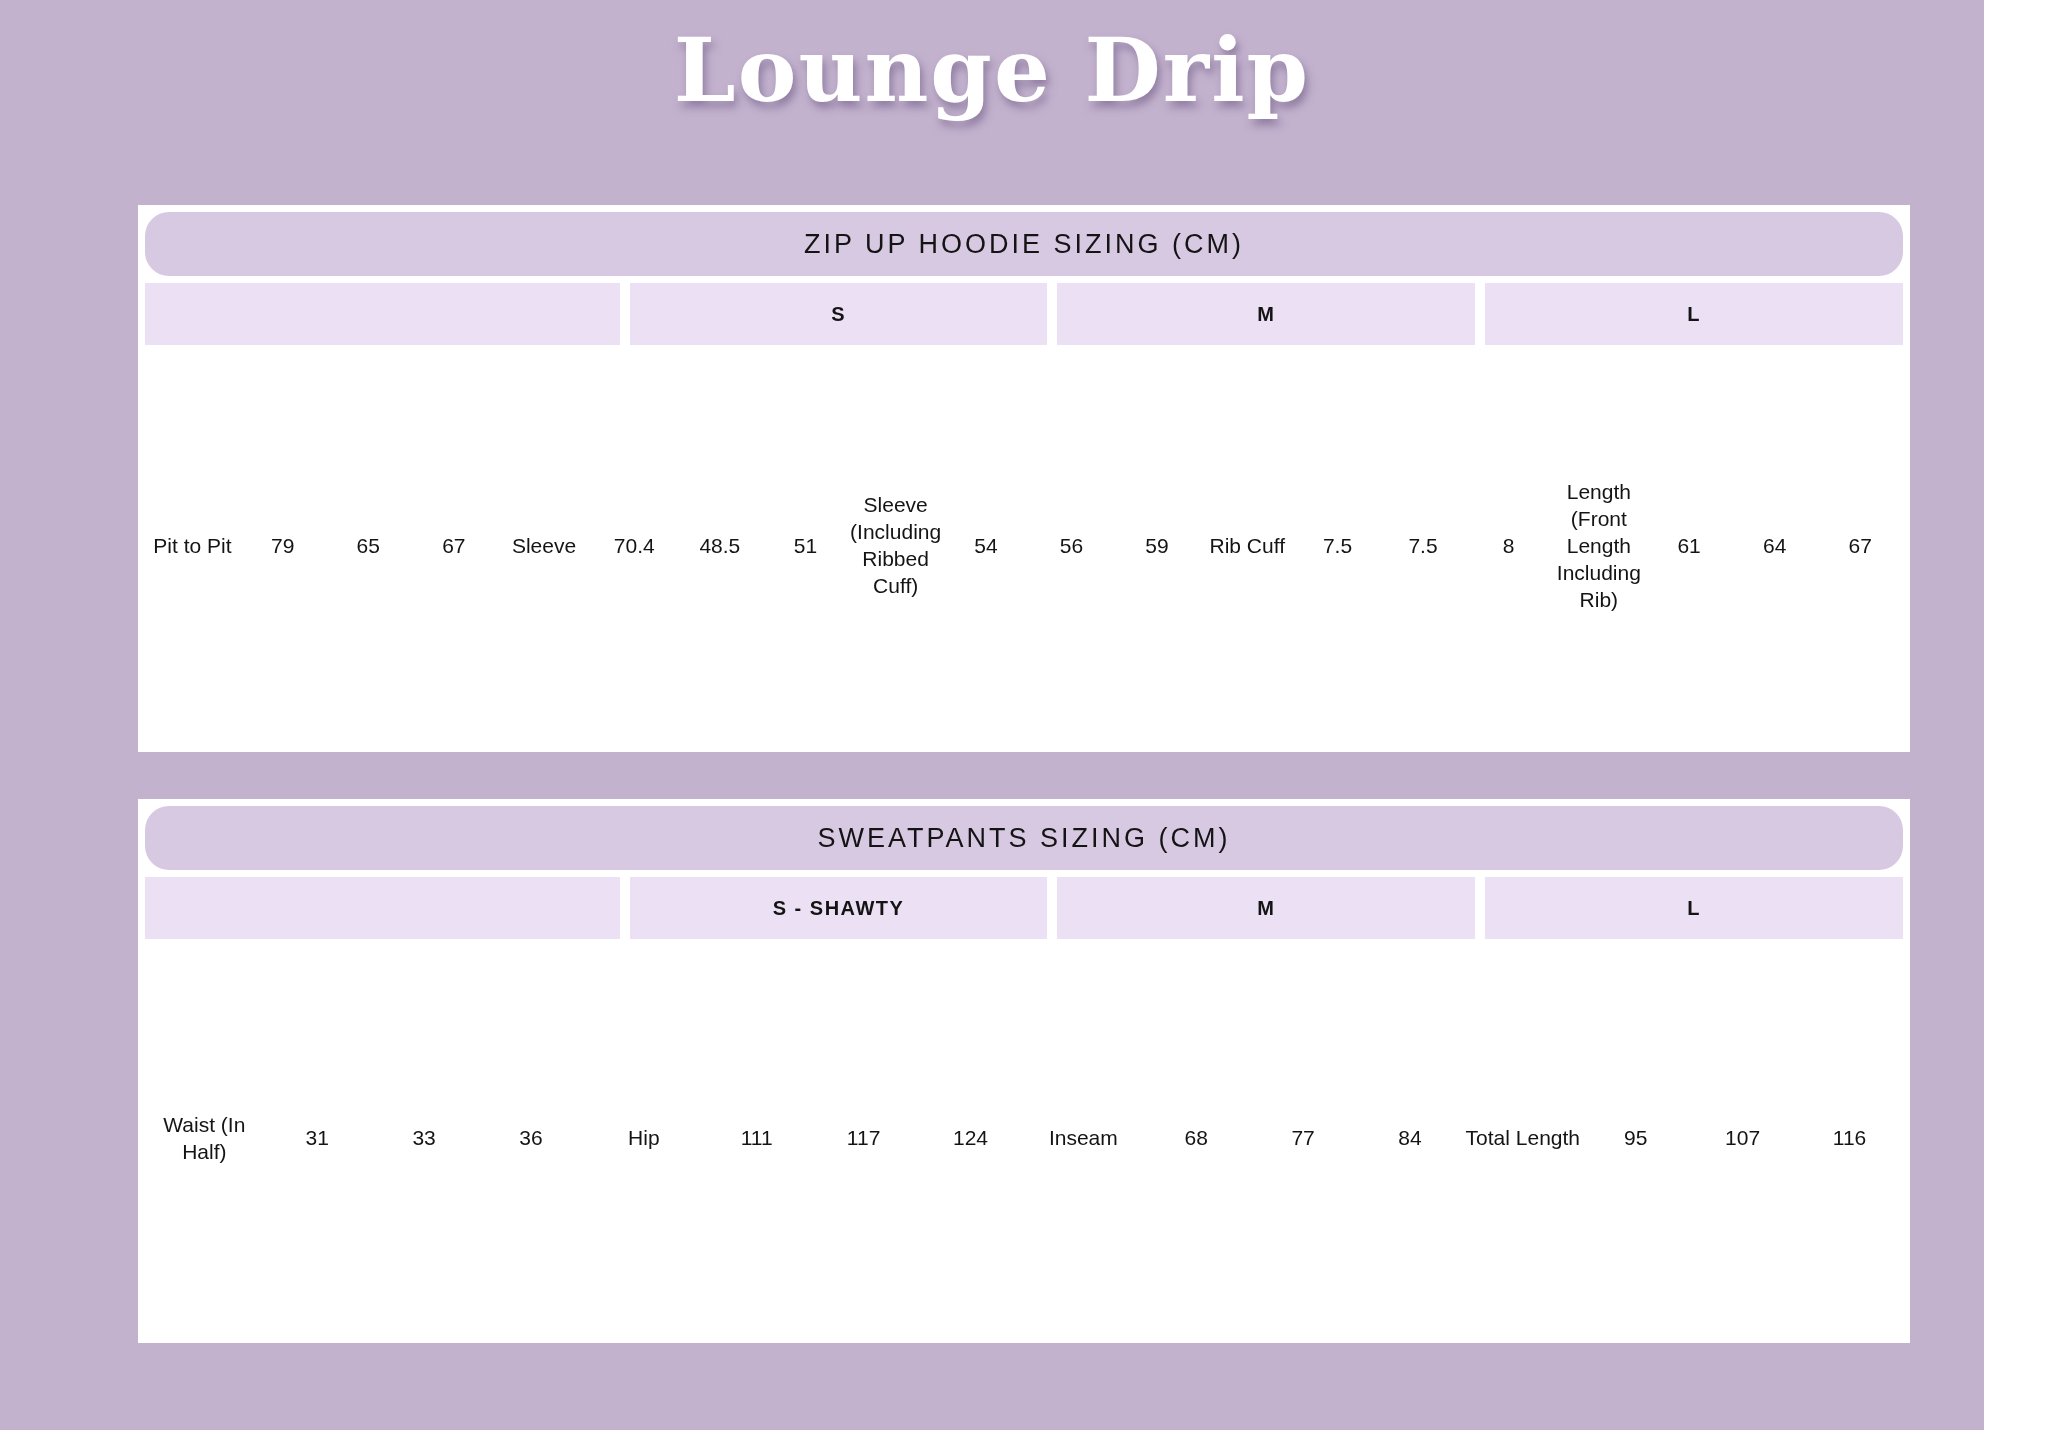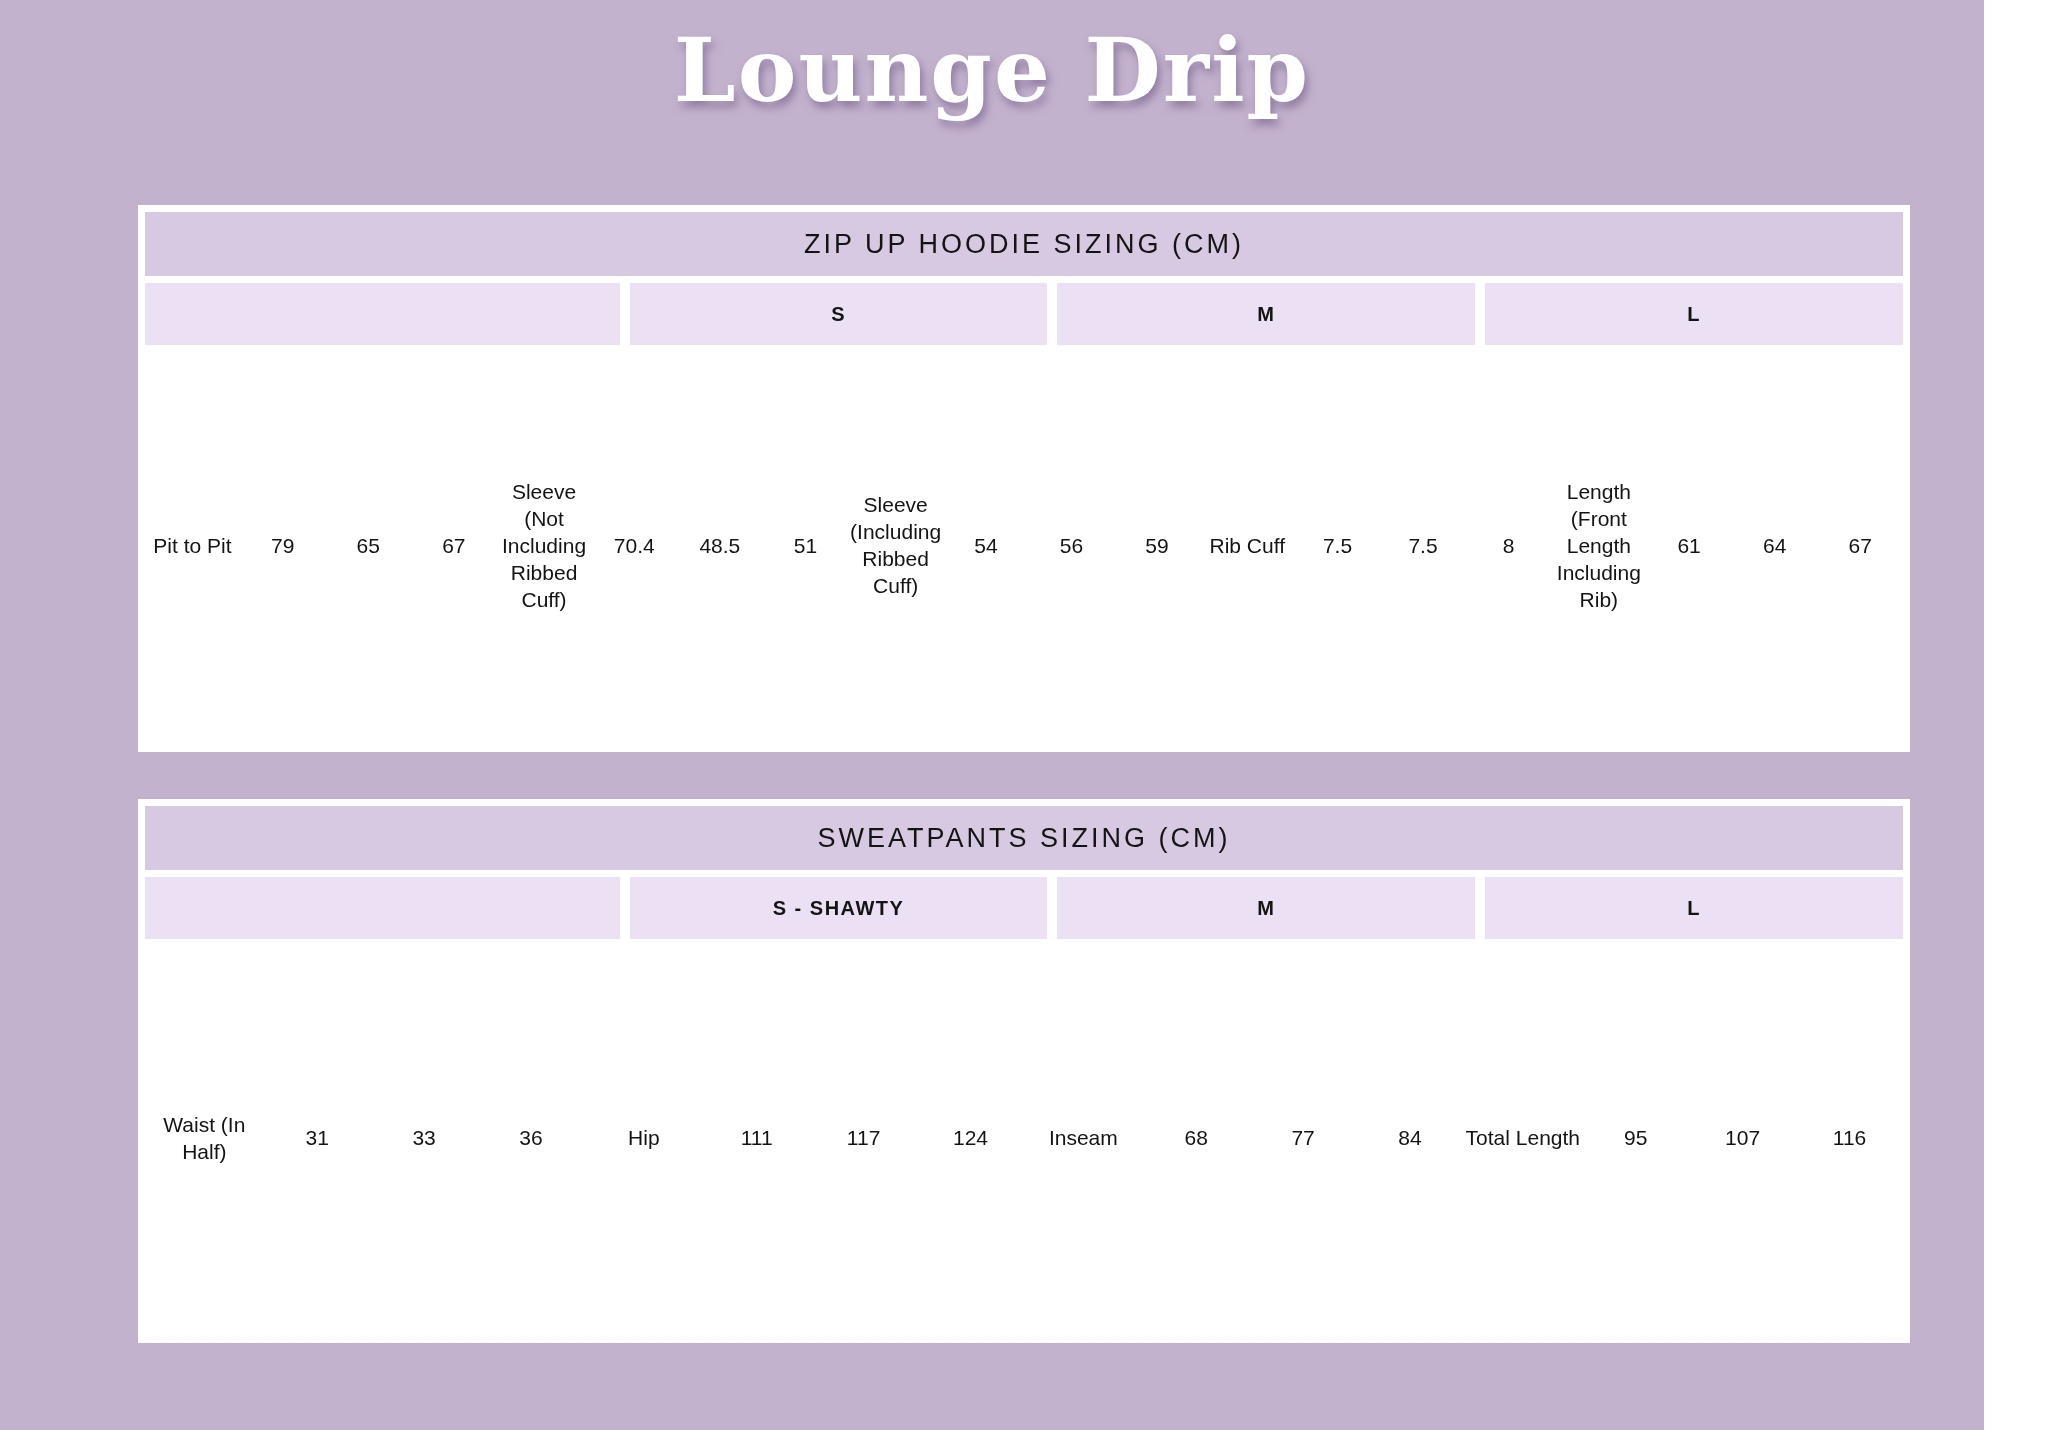--- a/index.html
+++ b/index.html
@@ -39,20 +39,21 @@
   .table-box.sweatpants { top: 799px; height: 544px; }
   .title-band {
     flex: 0 0 64px;
     background: var(--title-band, #d8c9e3);
     display: flex;
     align-items: center;
     justify-content: center;
     font-size: 27px;
     letter-spacing: 3px;
     color: var(--text, #141414);
+    border-radius: 24px;
   }
   .header-row {
     margin-top: 7px;
     flex: 0 0 62px;
     display: flex;
     gap: 10px;
   }
   .hcell {
     background: var(--header-cell, #ece0f5);
     display: flex;
@@ -103,21 +104,20 @@
           <div></div>
         </div>
         <div class="cell c-val">79</div>
         <div class="cell c-val">65</div>
         <div class="cell c-val">67</div>
       </div>
 
       <div class="row">
         <div class="cell c-label">
           <div>Sleeve</div>
-          <div>(Not Including Ribbed Cuff)</div>
         </div>
         <div class="cell c-val">70.4</div>
         <div class="cell c-val">48.5</div>
         <div class="cell c-val">51</div>
       </div>
 
       <div class="row">
         <div class="cell c-label">
           <div>Sleeve</div>
           <div>(Including Ribbed Cuff)</div>

